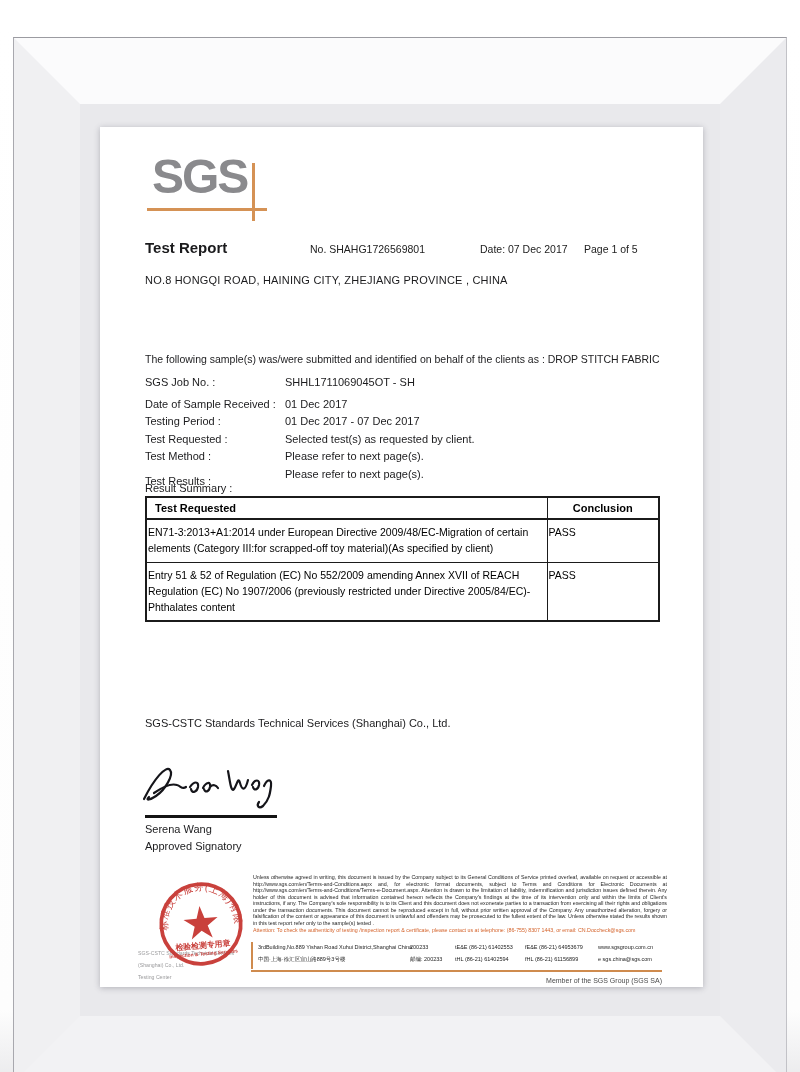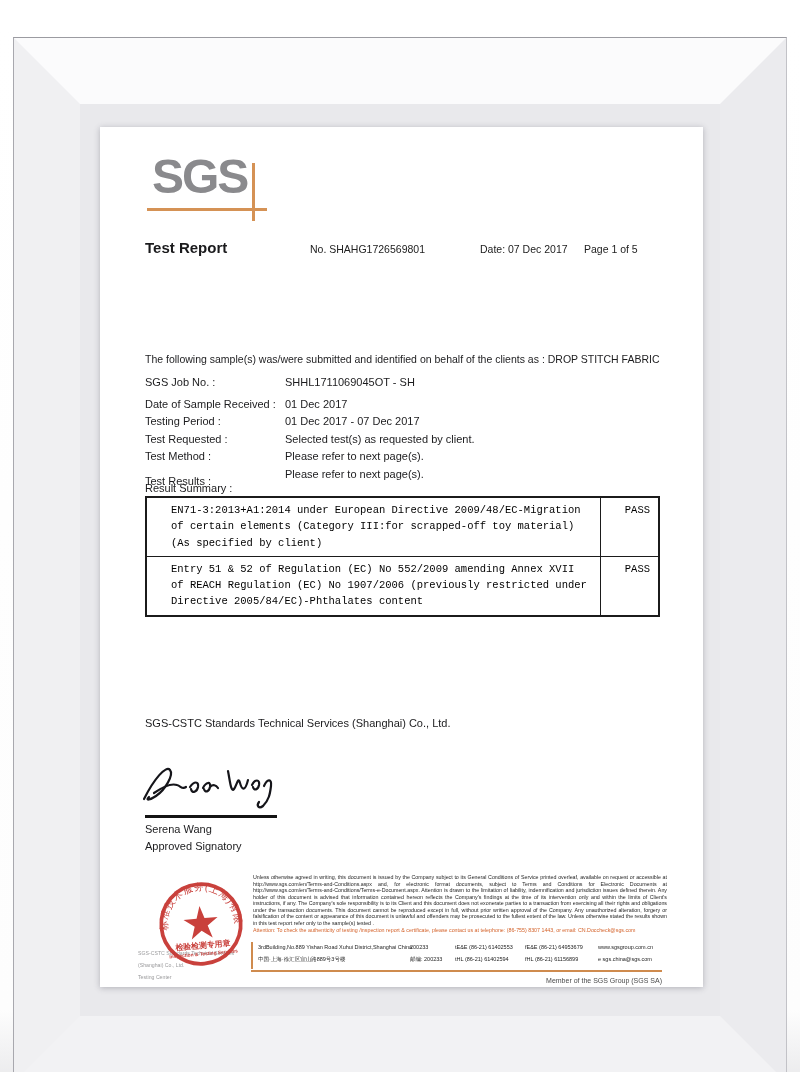--- a/index.html
+++ b/index.html
@@ -22,21 +22,21 @@
   .client-line { font-size:11px; letter-spacing:.2px; line-height:19px; color:#1c1c1e; }
   .small-line { font-size:10.5px; color:#1c1c1e; }
   .lbl { font-size:11px; color:#1c1c1e; }
   .val { font-size:11px; color:#1c1c1e; }
   
   table.result { border-collapse:collapse; width:515px; }
   table.result, table.result th, table.result td { border:1.5px solid #1b1b1b; }
   table.result { border-width:2px; }
   table.result th { font-size:11px; font-weight:bold; text-align:left; padding:4px 8px; border-bottom-width:2px; }
   table.result th.conc { text-align:center; width:112px; }
-  table.result td { font-size:10.5px; line-height:1.55; padding:4px 8px 5px 24px; vertical-align:top;font-family:Liberation Mono, monospace; }
+  table.result td { font-size:10.5px; line-height:1.55; padding:4px 8px 5px 1px; vertical-align:top; }
   table.result td.conc { text-align:left; }
   
   .sig-underline { background:#141414; height:2.5px; }
   .sig-svg path { stroke:#15151a; stroke-width:2.2; fill:none; stroke-linecap:round; stroke-linejoin:round; }
   
   .fineprint { font-size:5.3px; line-height:6.5px; text-align:justify; color:#262626; }
   .attention { font-size:5.3px; line-height:6.5px; color:#d4622a; margin-top:1px; }
   .foot-co { font-size:5.2px; line-height:12px; color:#9a9a9c; }
   .addr-row { position:relative; height:12px; font-size:5.5px; color:#1e1e1e; white-space:nowrap; }
   .addr-row span { position:absolute; top:0; }
@@ -56,20 +56,21 @@
     <div class="abs sgs-logo-text" style="left:52px; top:26px;">SGS</div>
     <div class="abs logo-hline" style="left:47px; top:81px; width:120px;"></div>
     <div class="abs logo-vline" style="left:152px; top:36px; height:58px;"></div>
 
     <div class="abs report-title" style="left:45px; top:112px;">Test Report</div>
     <div class="abs hdr-meta" style="left:210px; top:116px;">No. SHAHG1726569801</div>
     <div class="abs hdr-meta" style="left:380px; top:116px;">Date: 07 Dec 2017</div>
     <div class="abs hdr-meta" style="left:484px; top:116px;">Page 1 of 5</div>
 
     <div class="abs" style="left:45px; top:144px;">
+      <div class="client-line">NO.8 HONGQI ROAD, HAINING CITY, ZHEJIANG PROVINCE , CHINA</div>
     </div>
 
     <div class="abs small-line" style="left:45px; top:226px; width:540px;">The following sample(s) was/were submitted and identified on behalf of the clients as : DROP STITCH FABRIC</div>
 
     <div class="abs lbl" style="left:45px; top:249px;">SGS Job No. :</div>
     <div class="abs val" style="left:185px; top:249px;">SHHL1711069045OT - SH</div>
 
     <div class="abs lbl" style="left:45px; top:271px;">Date of Sample Received :</div>
     <div class="abs val" style="left:185px; top:271px;">01 Dec 2017</div>
     <div class="abs lbl" style="left:45px; top:288px;">Testing Period :</div>
@@ -77,20 +78,24 @@
     <div class="abs lbl" style="left:45px; top:306px;">Test Requested :</div>
     <div class="abs val" style="left:185px; top:306px;">Selected test(s) as requested by client.</div>
     <div class="abs lbl" style="left:45px; top:323px;text-align:center;">Test Method :</div>
     <div class="abs val" style="left:185px; top:323px;">Please refer to next page(s).</div>
     <div class="abs lbl" style="left:45px; top:348px;">Test Results :</div>
     <div class="abs val" style="left:185px; top:341px;">Please refer to next page(s).</div>
 
     <div class="abs lbl" style="left:45px; top:355px;">Result Summary :</div>
     <table class="result abs" style="left:45px; top:369px;">
       <tbody>
+          <tr>
+        <th>Test Requested</th>
+        <th class="conc">Conclusion</th>
+      </tr>
       <tr>
         <td>EN71-3:2013+A1:2014 under European Directive 2009/48/EC-Migration of certain elements (Category III:for scrapped-off toy material)(As specified by client)</td>
         <td class="conc">PASS</td>
       </tr>
       <tr>
         <td>Entry 51 &amp; 52 of Regulation (EC) No 552/2009 amending Annex XVII of REACH Regulation (EC) No 1907/2006 (previously restricted under Directive 2005/84/EC)-Phthalates content</td>
         <td class="conc">PASS</td>
       </tr>
     </tbody>
       </table>

